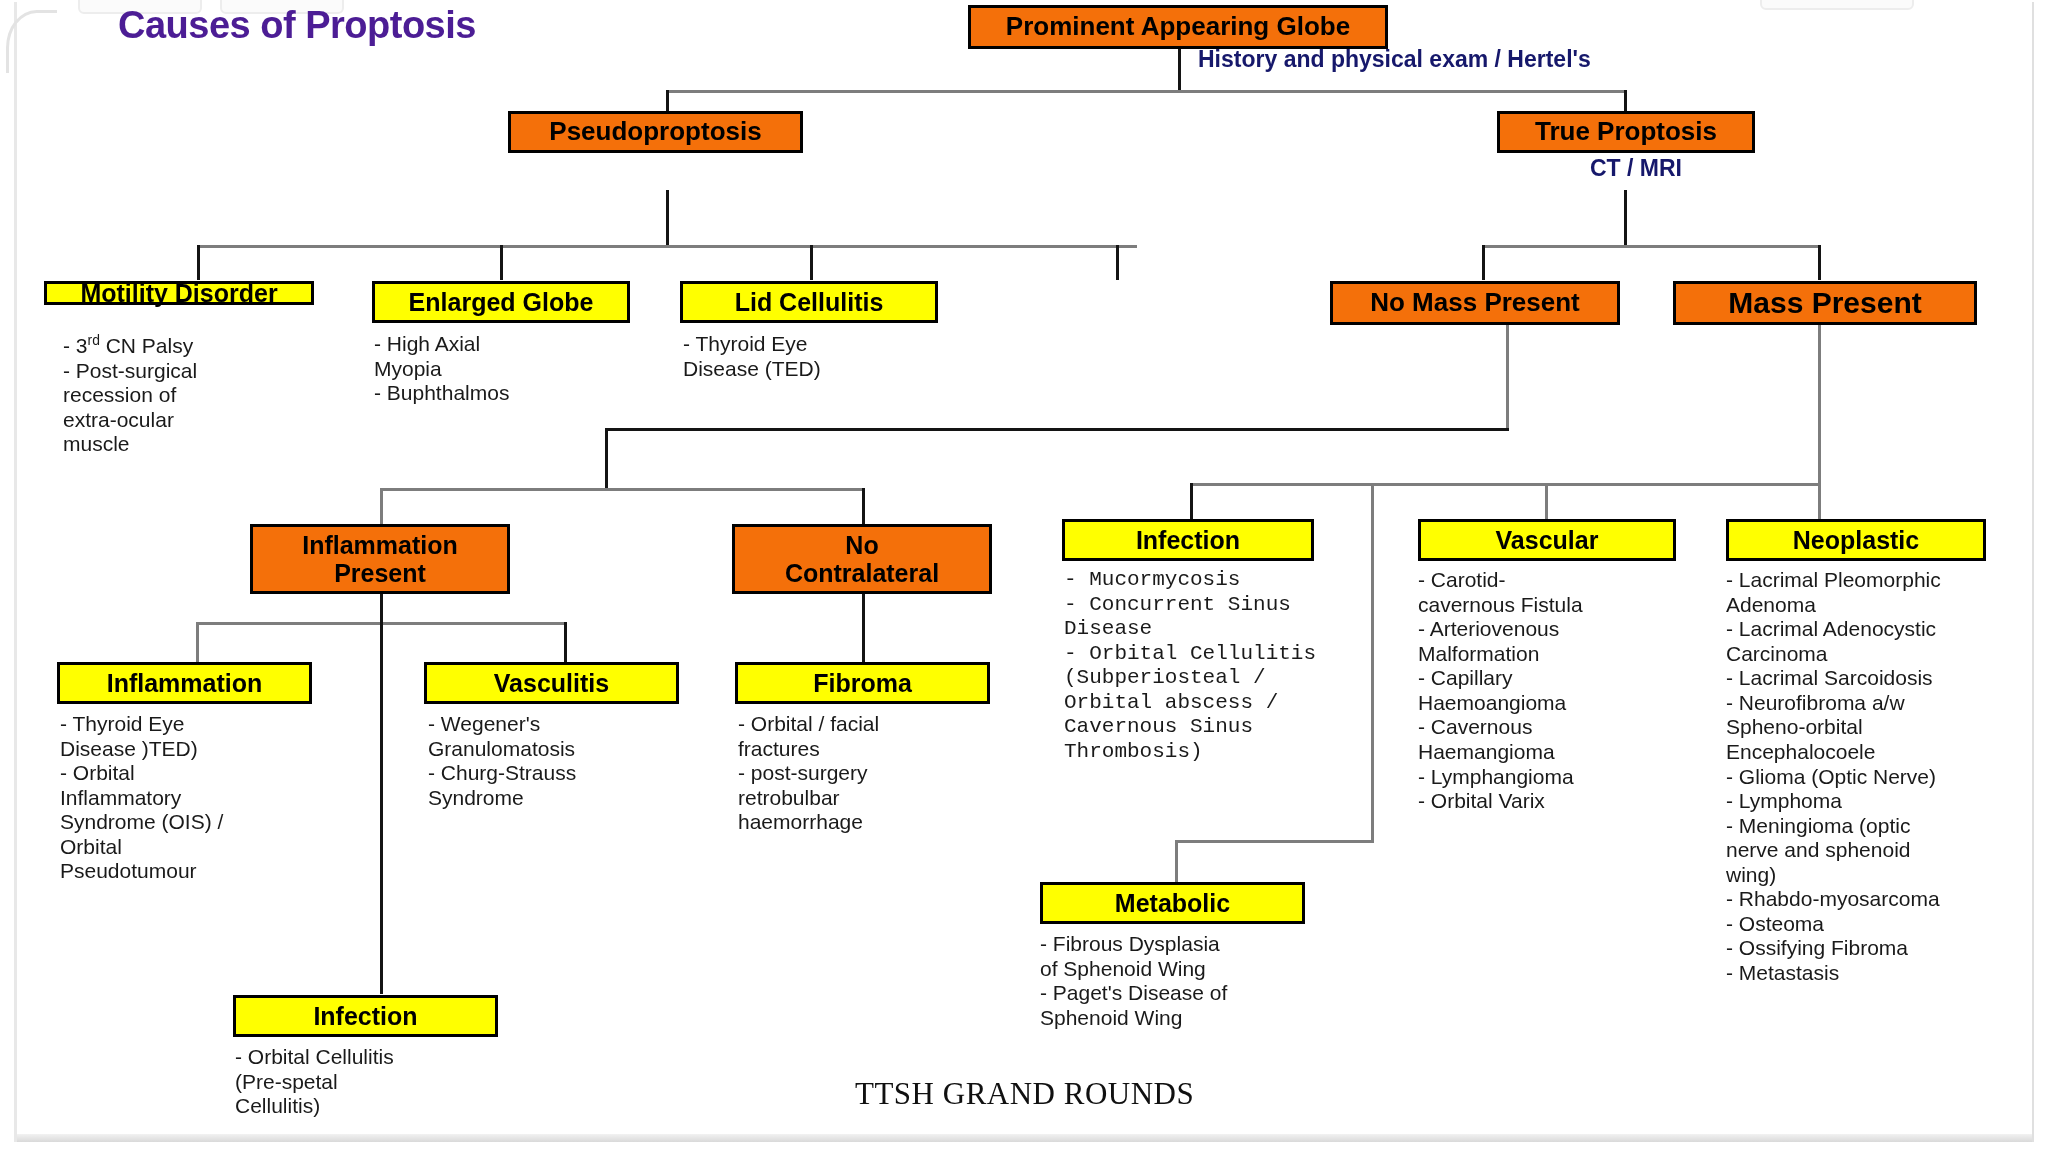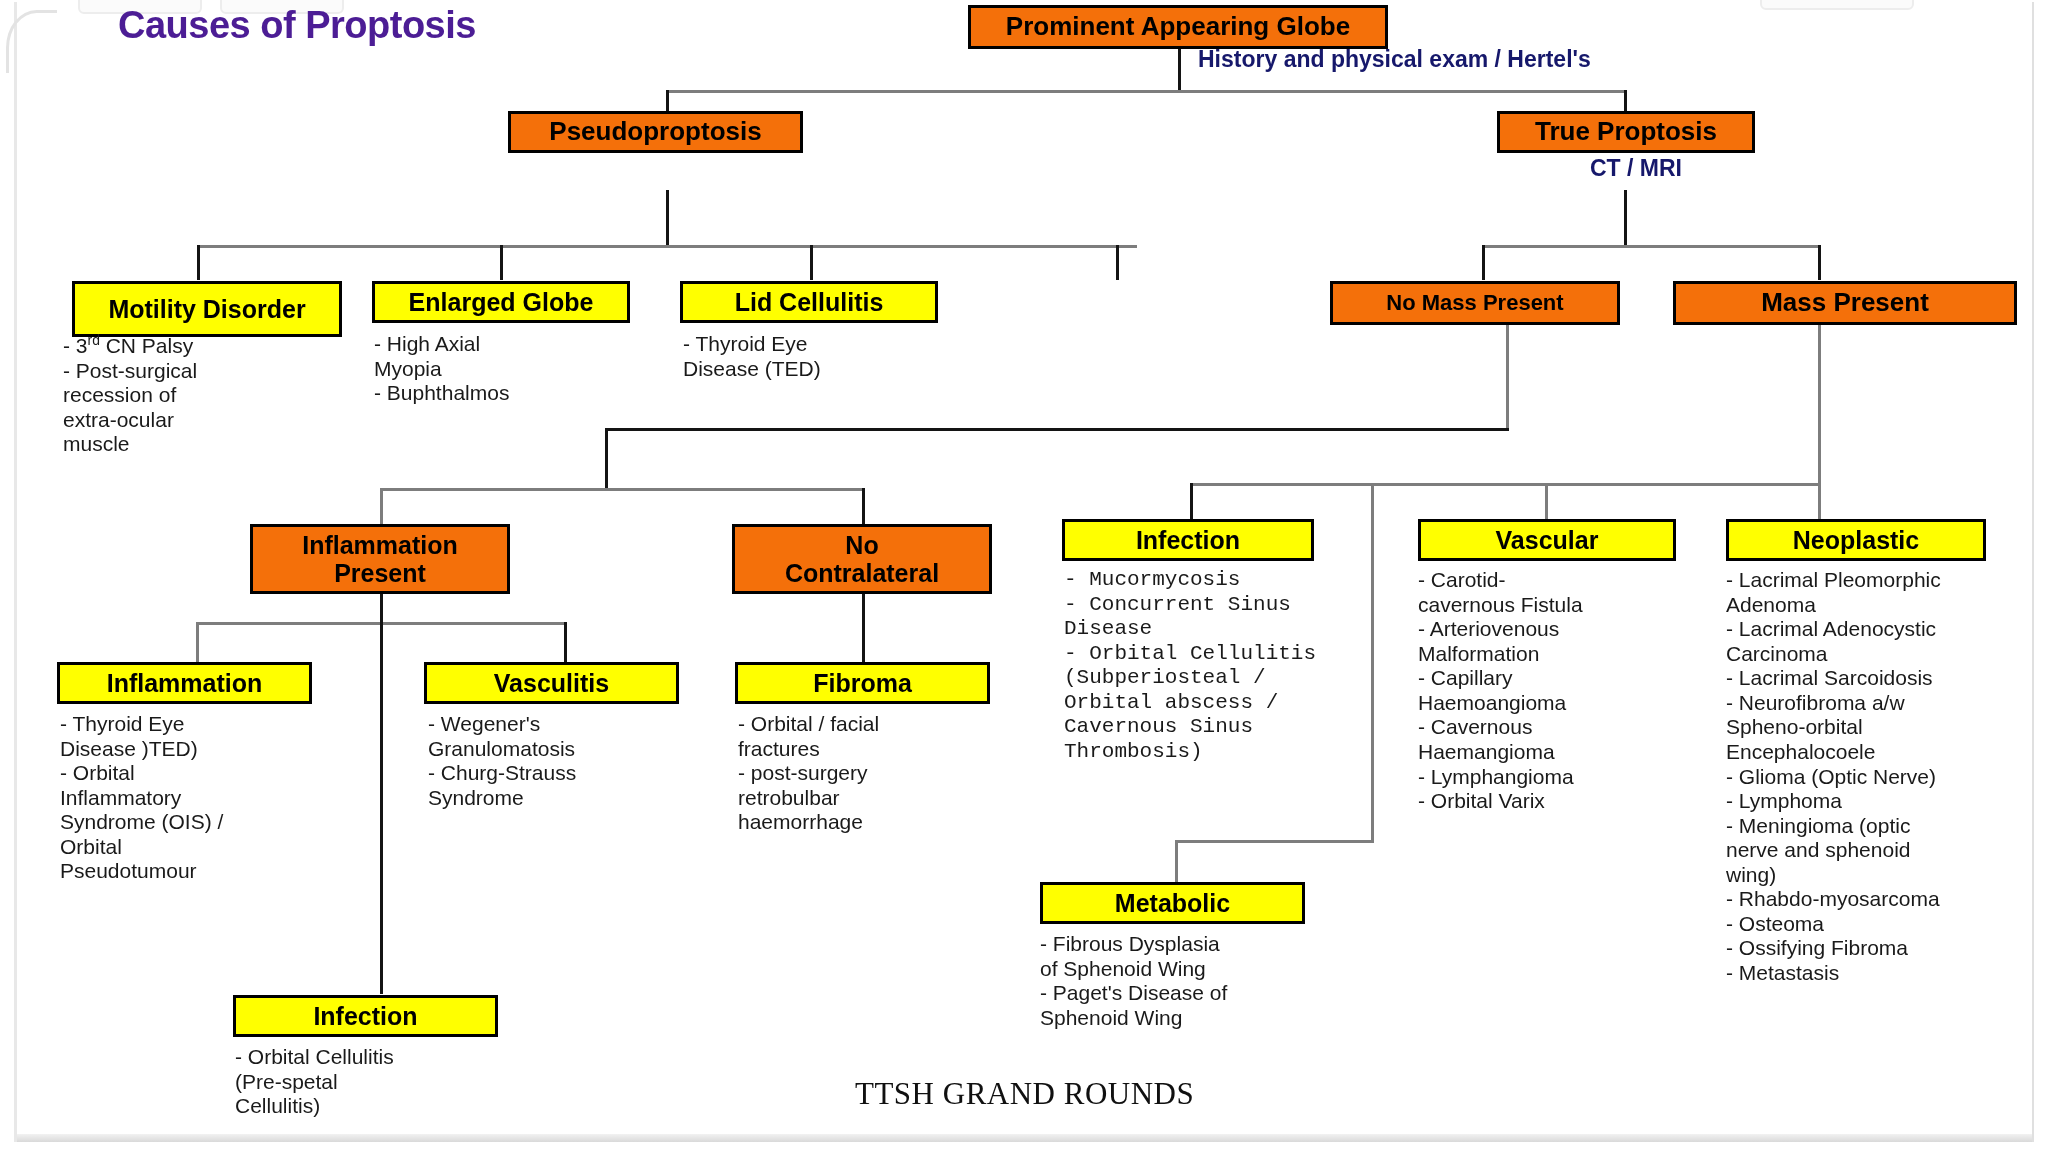--- a/index.html
+++ b/index.html
@@ -179,21 +179,21 @@
   <div class="node orange" style="left:508px; top:111px; width:295px; height:42px; font-size:26px;">
     <span>Pseudoproptosis</span>
   </div>
 
   <div class="node orange" style="left:1497px; top:111px; width:258px; height:42px; font-size:26px;">
     <span>True Proptosis</span>
   </div>
 
   <div class="edge-label" style="left:1590px; top:155px;">CT / MRI</div>
 
-  <div class="node yellow" style="left:44px; top:281px; width:270px; height:56px; font-size:25px;margin-left:28px;">
+  <div class="node yellow" style="left:44px; top:281px; width:270px; height:24px; font-size:25px;">
     <span>Motility Disorder</span>
   </div>
   <div class="list" style="left:63px; top:332px; width:250px;"><span>- 3<sup style="font-size:0.66em">rd</sup> CN Palsy
 - Post-surgical
 recession of
 extra-ocular
 muscle</span></div>
 
   <div class="node yellow" style="left:372px; top:281px; width:258px; height:42px; font-size:25px;">
     <span>Enlarged Globe</span>
@@ -202,25 +202,25 @@
 Myopia
 - Buphthalmos</span></div>
 
   <div class="node yellow" style="left:680px; top:281px; width:258px; height:42px; font-size:25px;">
     <span>Lid Cellulitis</span>
   </div>
   <div class="list" style="left:683px; top:332px; width:250px;"><span>- Thyroid Eye
 Disease (TED)</span></div>
 
 
-  <div class="node orange" style="left:1330px; top:281px; width:290px; height:44px; font-size:22px;">
+  <div class="node orange" style="left:1330px; top:281px; width:290px; height:44px; font-size:26px;">
     <span>No Mass Present</span>
   </div>
 
-  <div class="node orange" style="left:1673px; top:281px; width:344px; height:44px; font-size:26px;">
+  <div class="node orange" style="left:1673px; top:281px; width:304px; height:44px; font-size:30px;">
     <span>Mass Present</span>
   </div>
 
   <div class="node orange" style="left:250px; top:524px; width:260px; height:70px; font-size:25px; white-space:pre-line;">
     <span>Inflammation
 Present</span>
   </div>
 
   <div class="node orange" style="left:732px; top:524px; width:260px; height:70px; font-size:25px; white-space:pre-line;">
     <span>No

